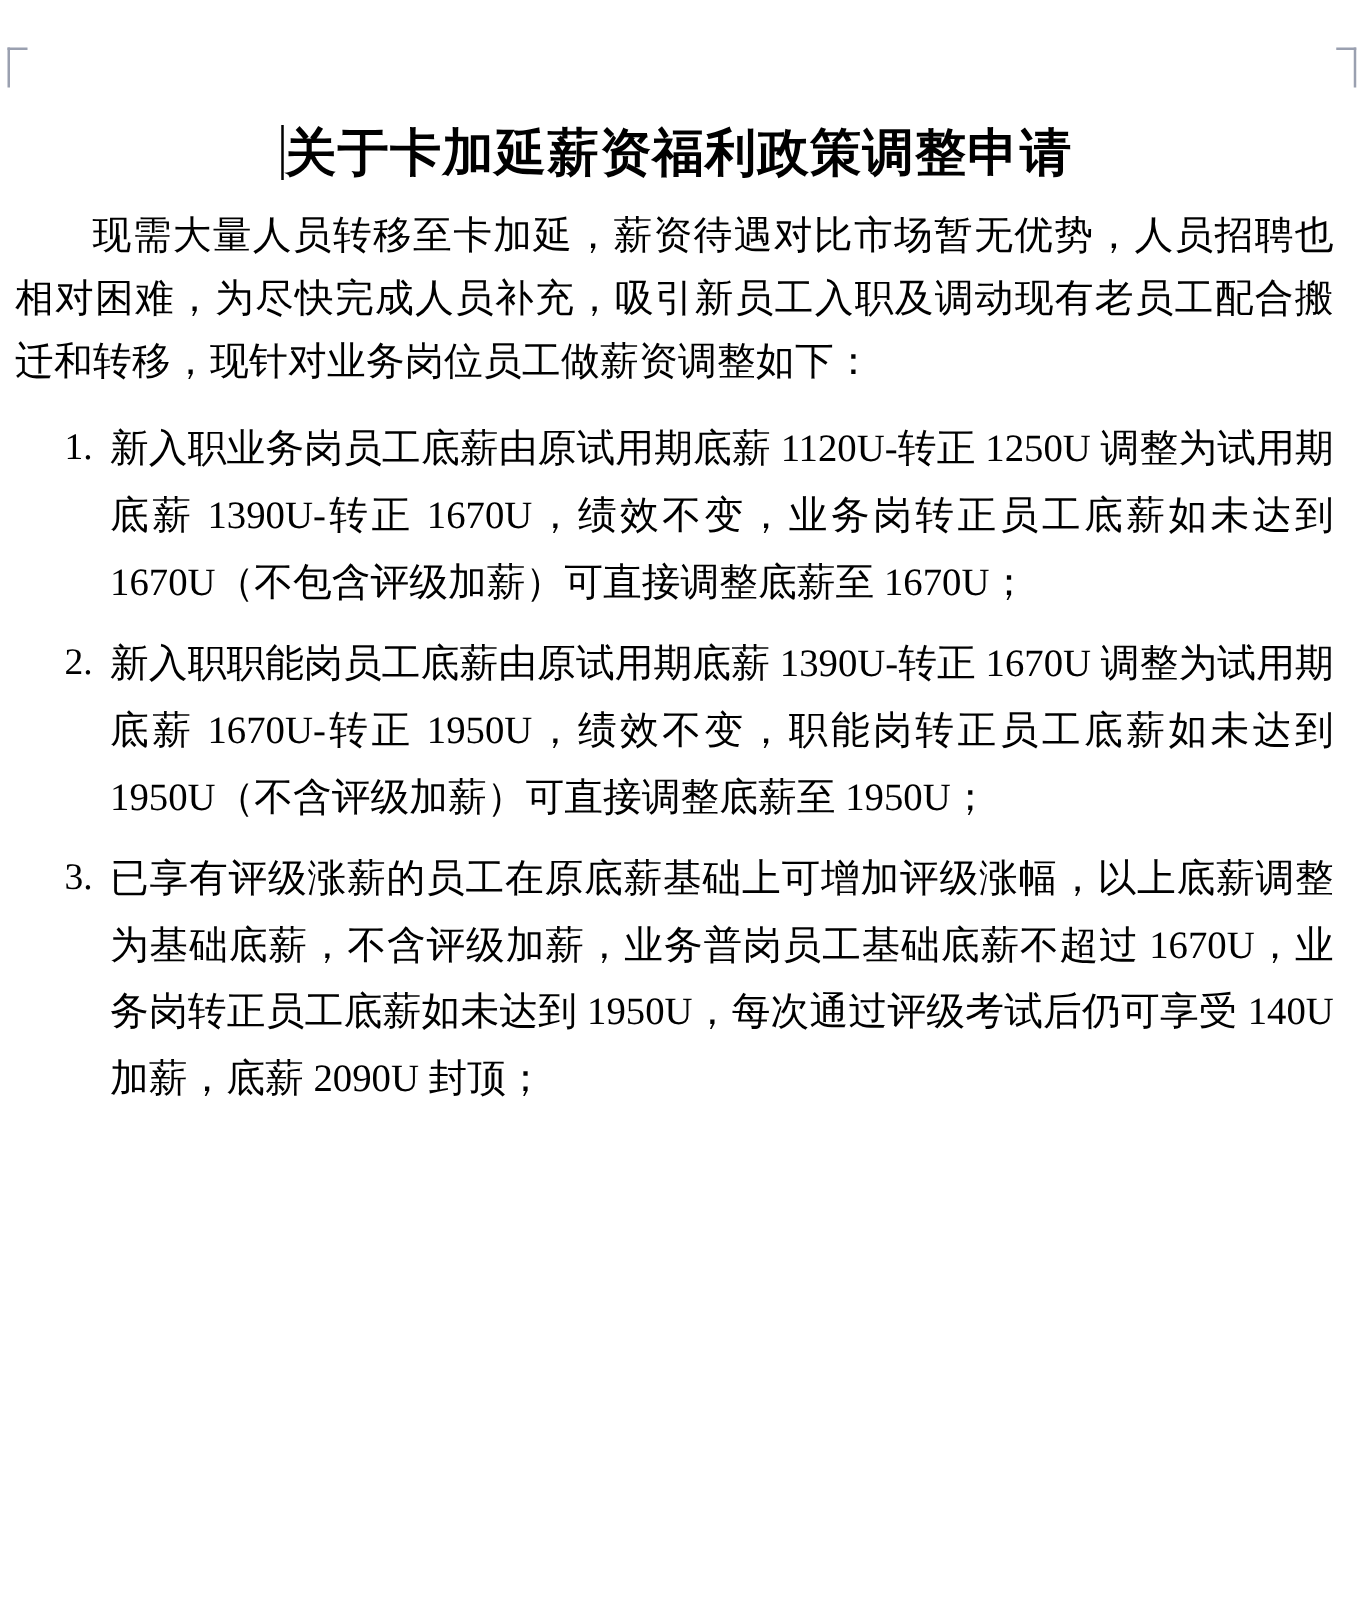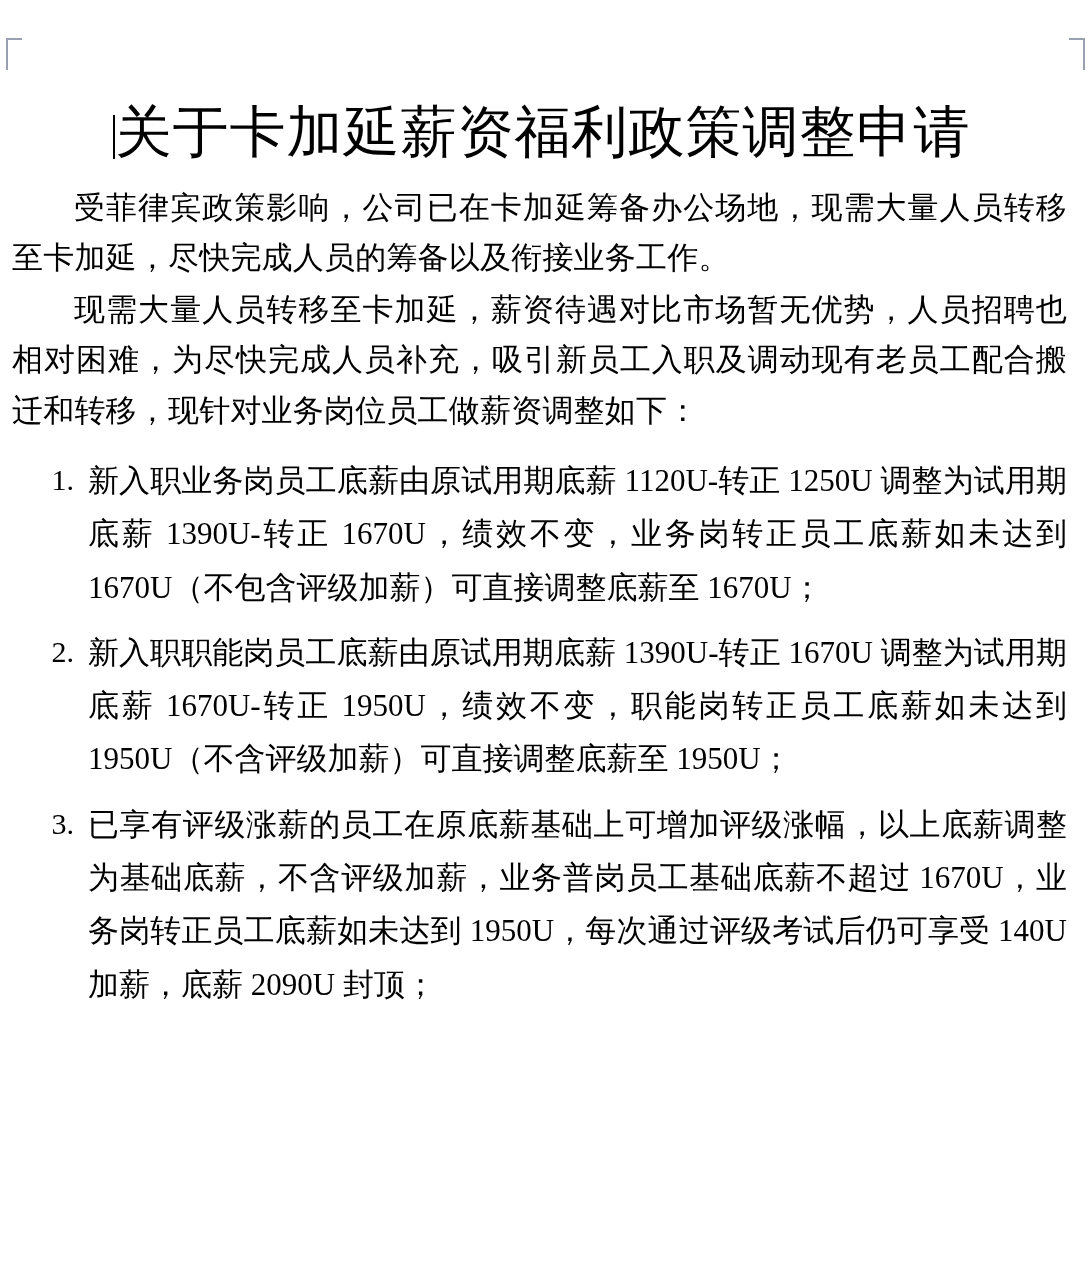--- a/index.html
+++ b/index.html
@@ -38,23 +38,23 @@
     position: absolute;
     top: 96px;
     left: 0;
     right: 0;
     padding: 0 18px 0 10px;
     box-sizing: border-box;
   }
   .doc-title {
     position: relative;
     text-align: center;
-    font-size: 56px;
+    font-size: 41px;
     line-height: 1.3;
-    font-weight: 400;
+    font-weight: 700;
     letter-spacing: 1px;
     margin: 0 0 14px 0;
     white-space: nowrap;
   }
   .caret {
     display: inline-block;
     width: 2px;
     height: 44px;
     background: #000;
     vertical-align: -8px;
@@ -103,21 +103,20 @@
 
 <div class="page">
 
   <div class="corner-mark corner-tl"></div>
   <div class="corner-mark corner-tr"></div>
 
   <div class="doc-body">
 
     <h1 class="doc-title"><span class="caret"></span><span>关于卡加延薪资福利政策调整申请</span></h1>
 
-    <p class="para">受菲律宾政策影响，公司已在卡加延筹备办公场地，现需大量人员转移至卡加延，尽快完成人员的筹备以及衔接业务工作。</p>
     <p class="para">现需大量人员转移至卡加延，薪资待遇对比市场暂无优势，人员招聘也相对困难，为尽快完成人员补充，吸引新员工入职及调动现有老员工配合搬迁和转移，现针对业务岗位员工做薪资调整如下：</p>
 
     <ol class="clauses">
       <li>新入职业务岗员工底薪由原试用期底薪 1120U-转正 1250U 调整为试用期底薪 1390U-转正 1670U，绩效不变，业务岗转正员工底薪如未达到 1670U（不包含评级加薪）可直接调整底薪至 1670U；</li>
       <li>新入职职能岗员工底薪由原试用期底薪 1390U-转正 1670U 调整为试用期底薪 1670U-转正 1950U，绩效不变，职能岗转正员工底薪如未达到 1950U（不含评级加薪）可直接调整底薪至 1950U；</li>
       <li>已享有评级涨薪的员工在原底薪基础上可增加评级涨幅，以上底薪调整为基础底薪，不含评级加薪，业务普岗员工基础底薪不超过 1670U，业务岗转正员工底薪如未达到 1950U，每次通过评级考试后仍可享受 140U 加薪，底薪 2090U 封顶；</li>
     </ol>
 
   </div>
 </div>

